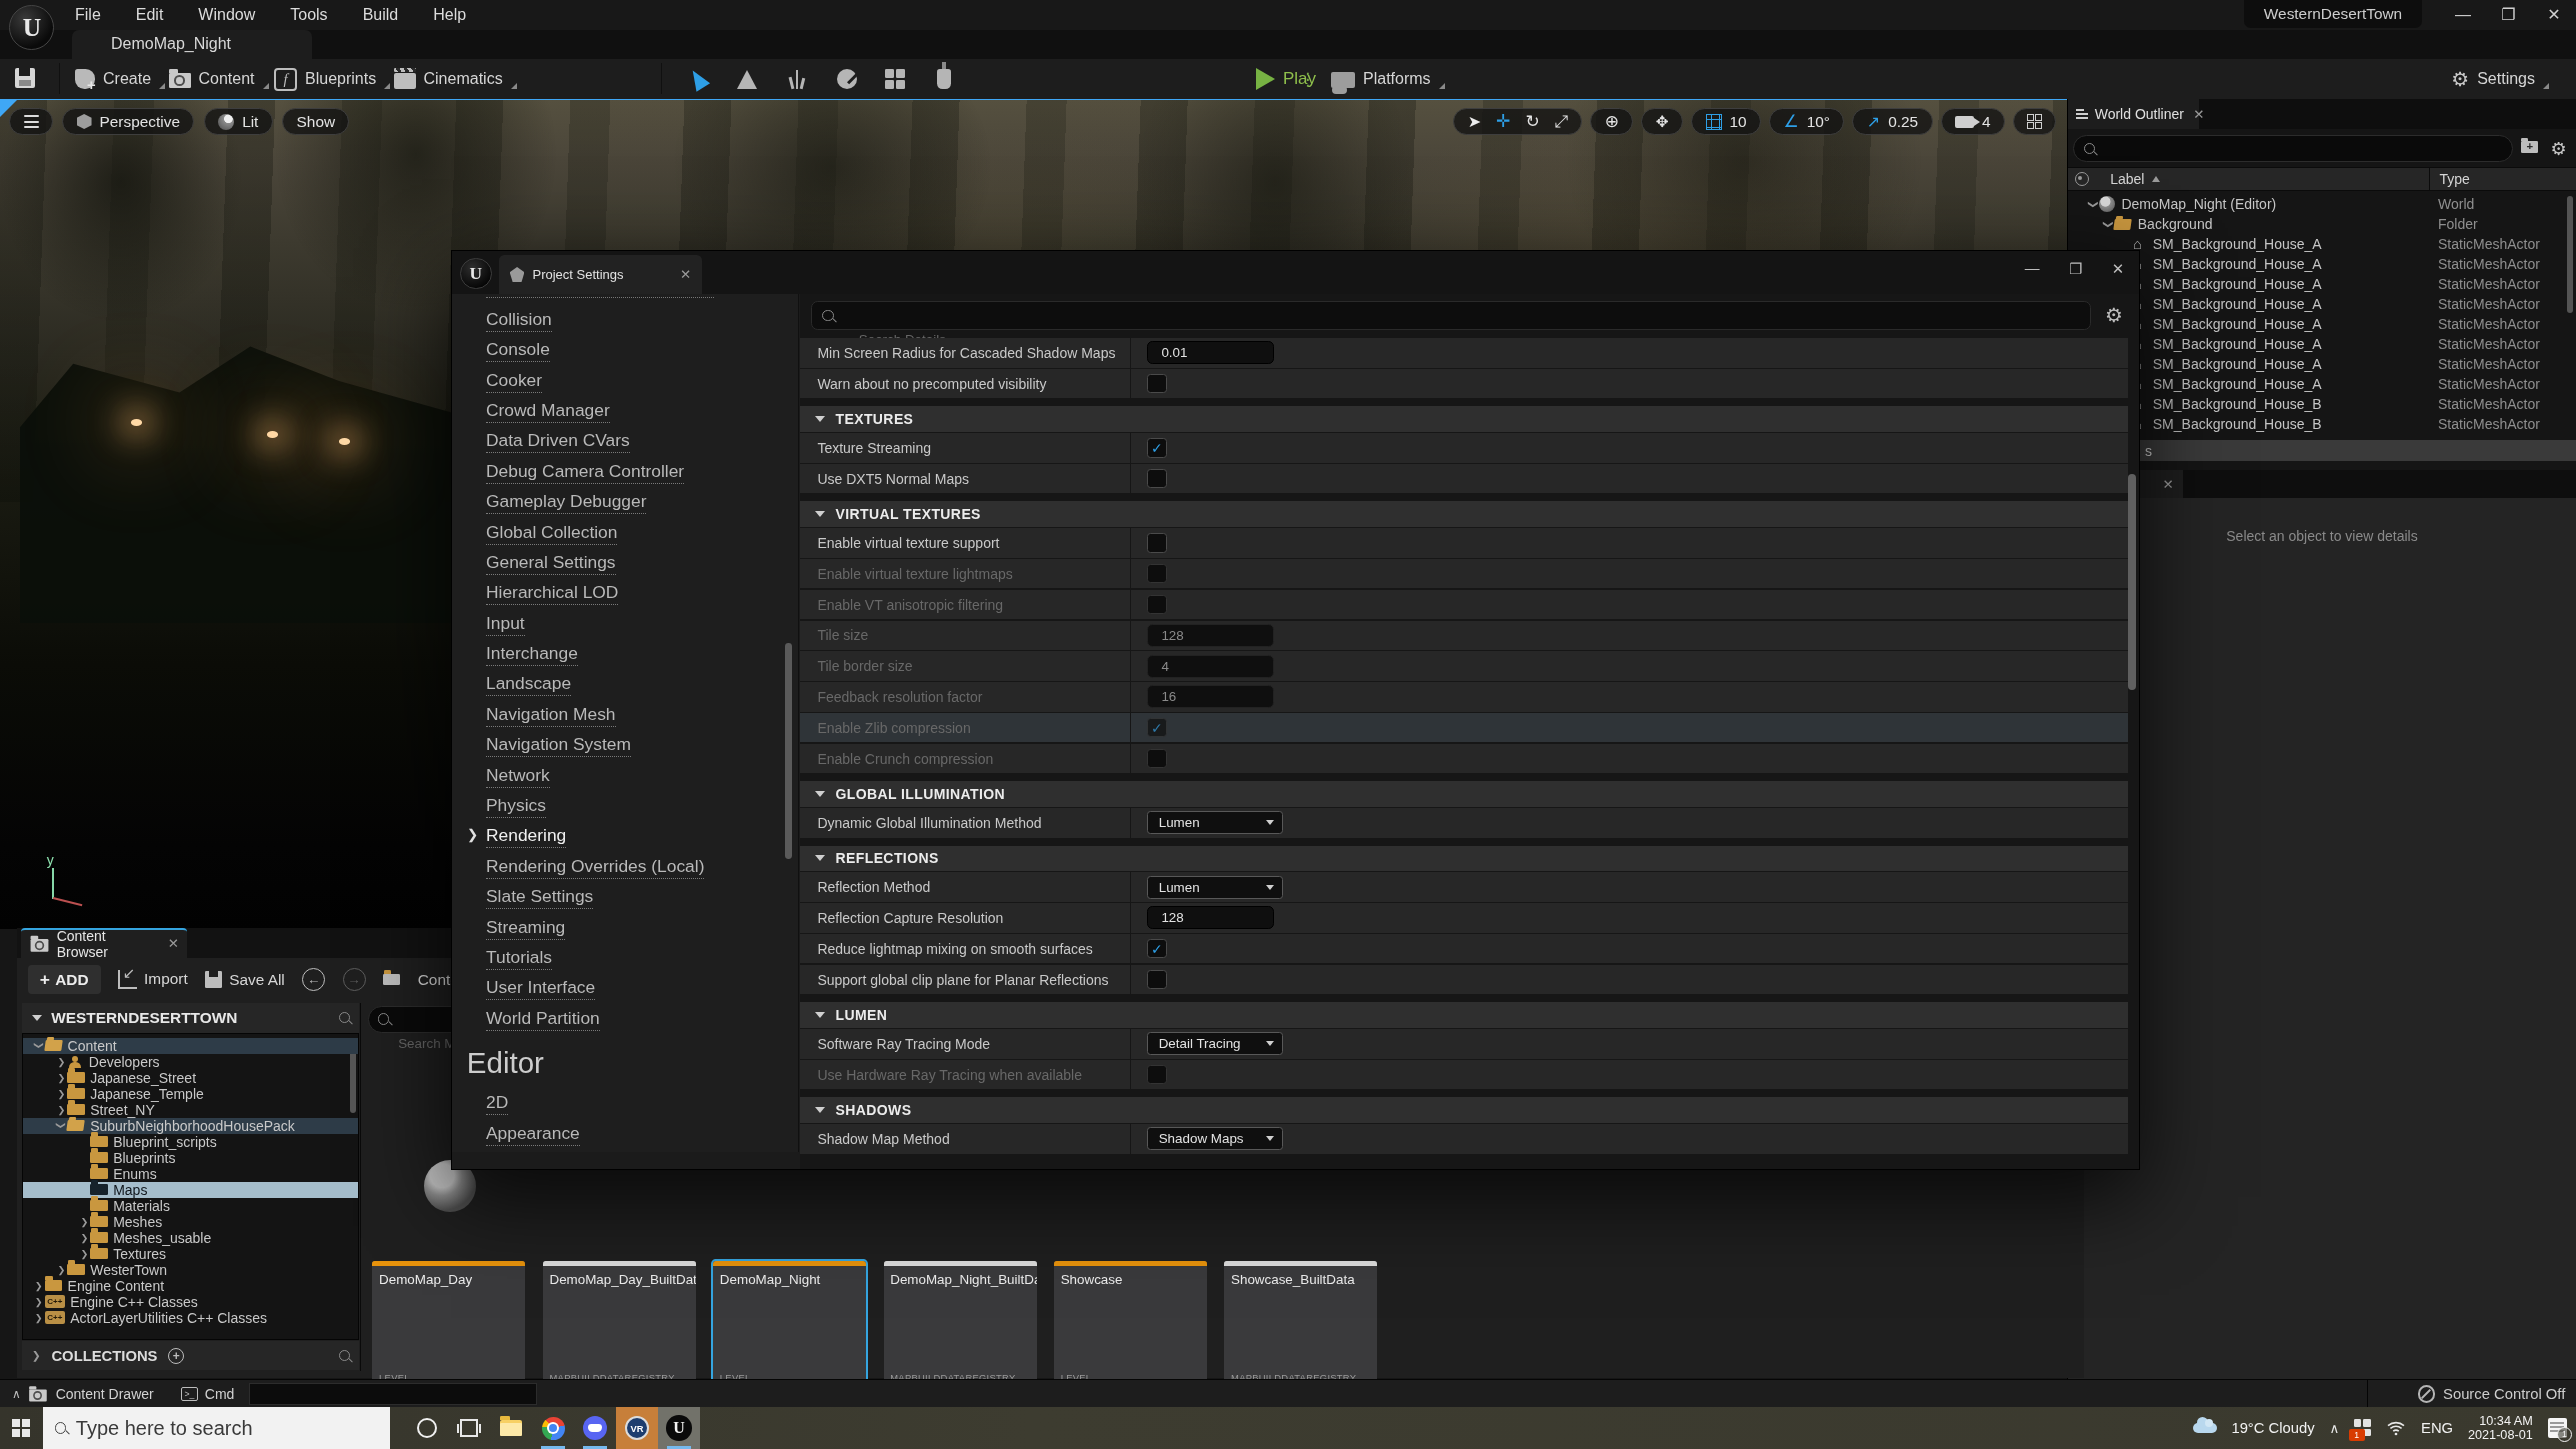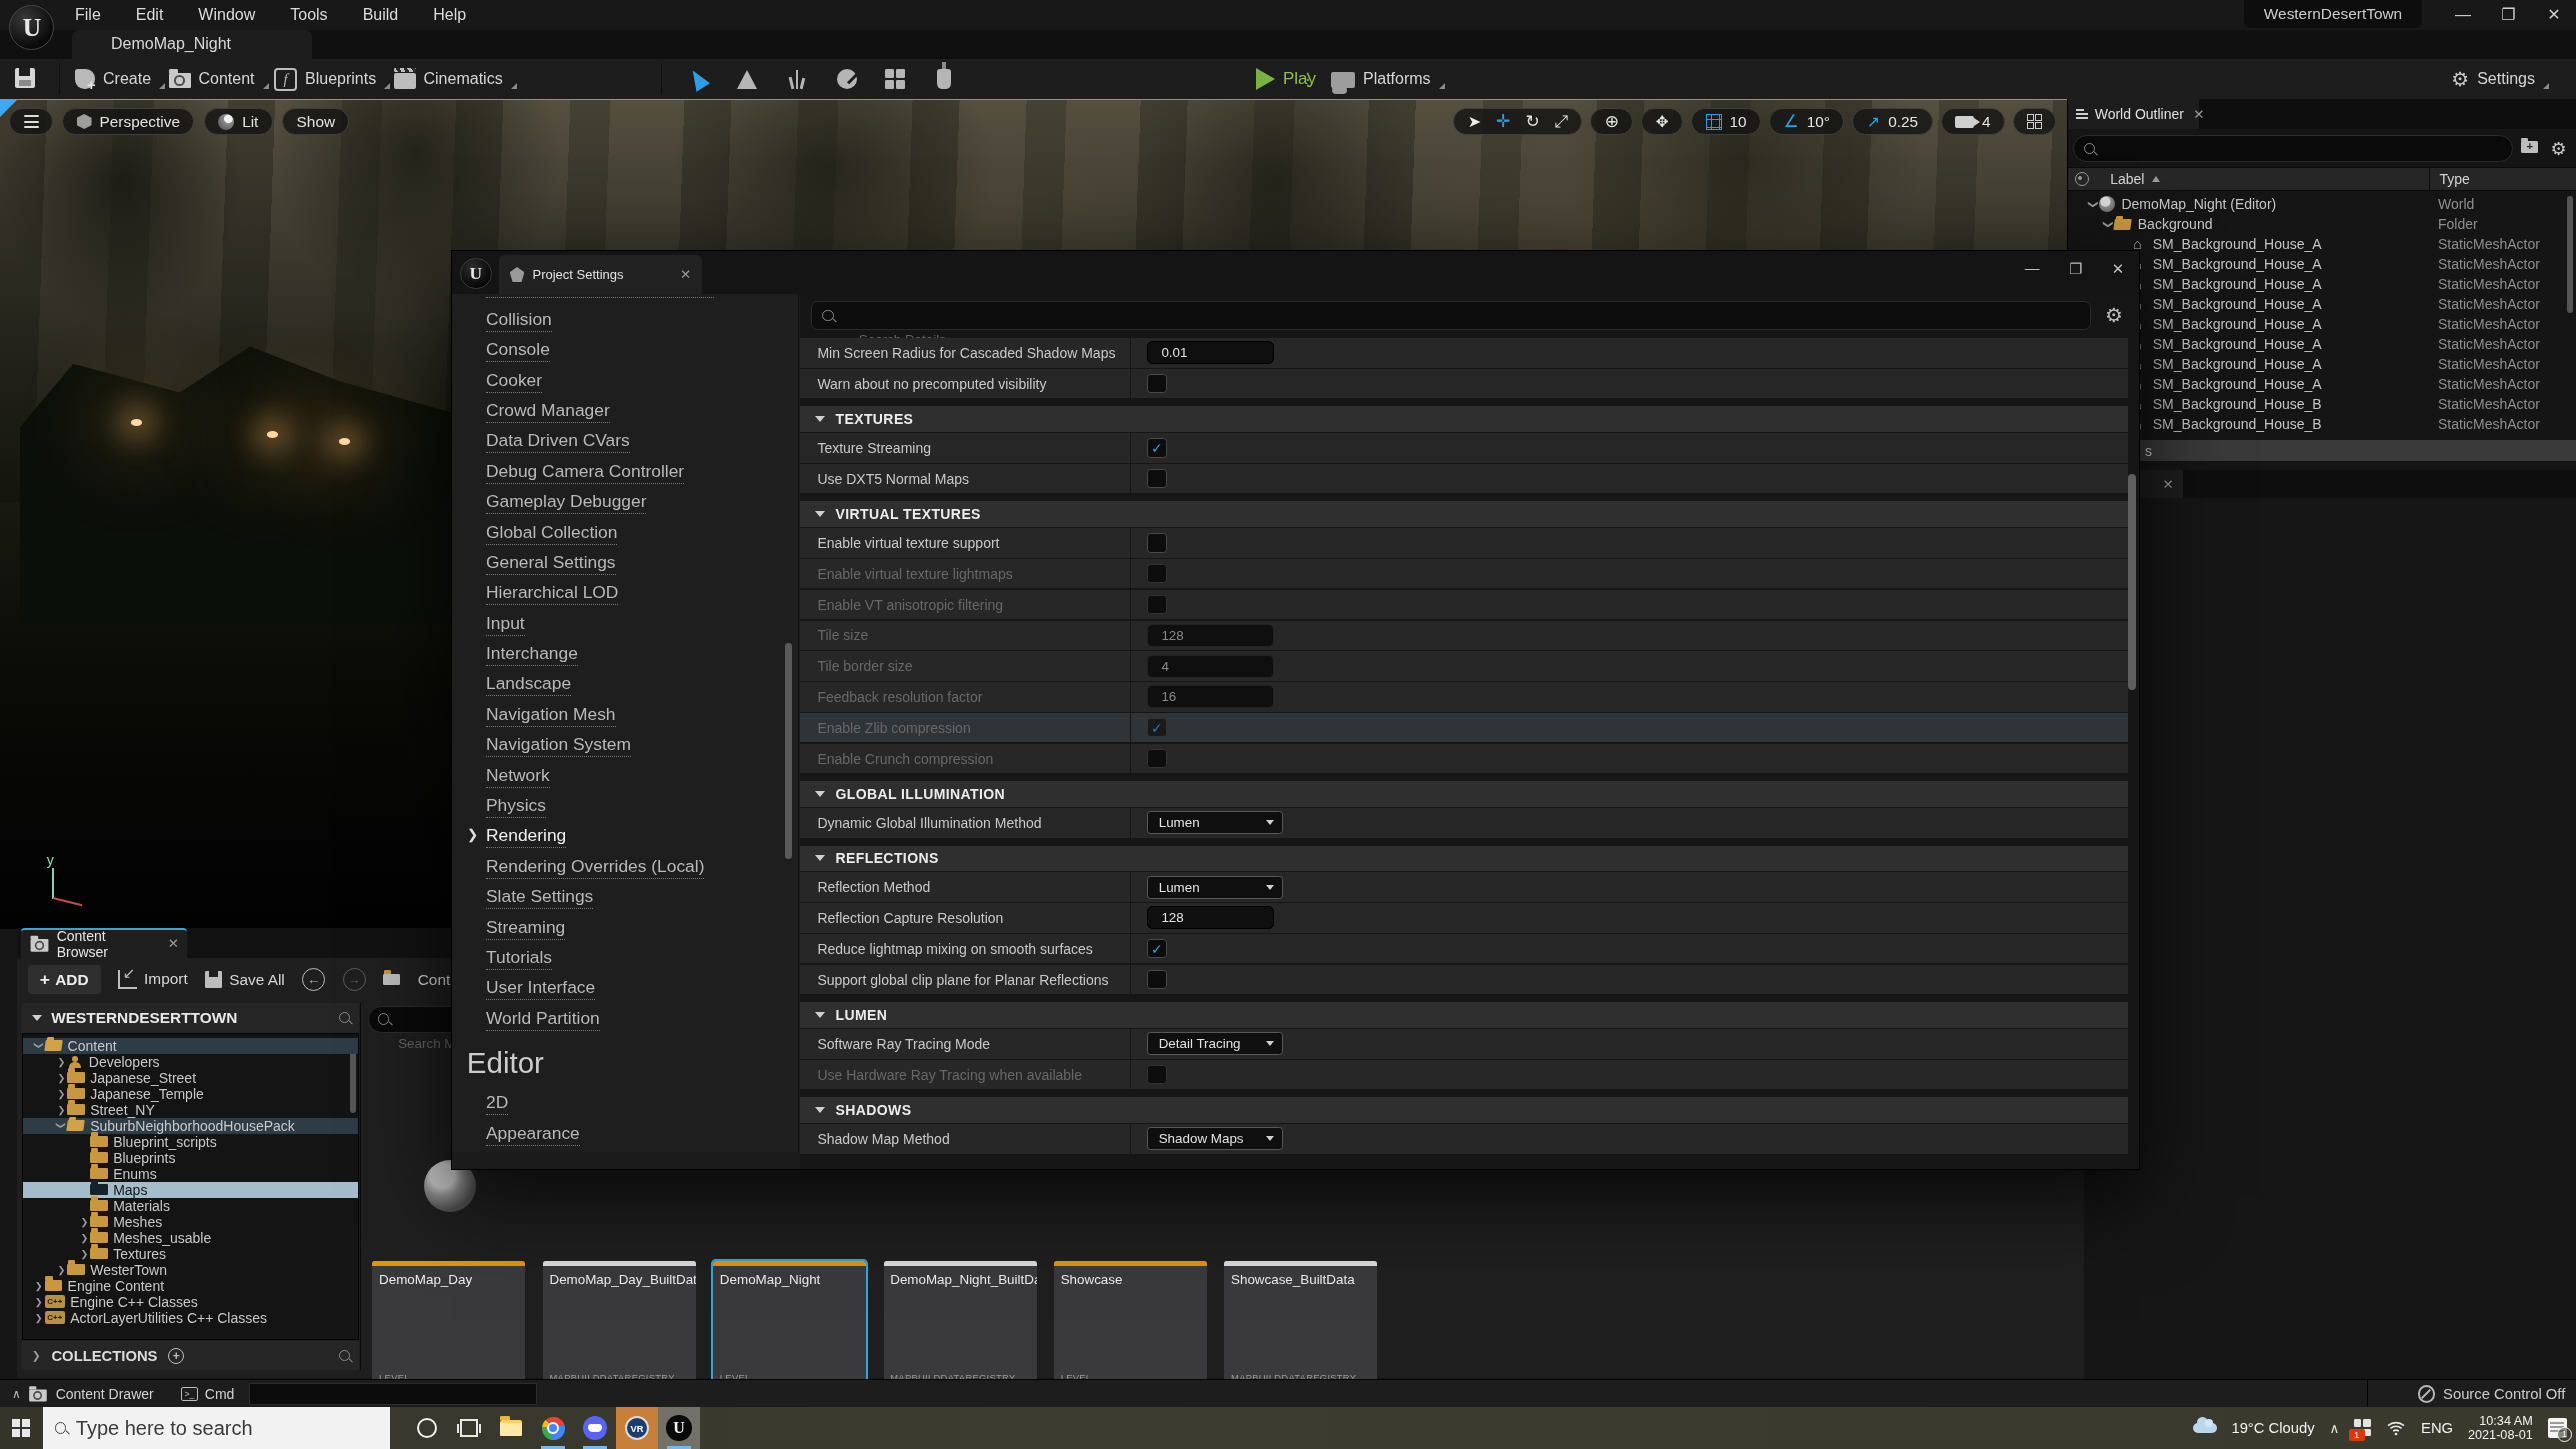--- a/index.html
+++ b/index.html
@@ -590,20 +590,23 @@
       <span style="margin-left:77px">s</span>
     </div>
     <span class="o-scroll"></span>
   </aside>
 
   <div class="d-tabbar">
     <div class="d-tab">
         <span class="x-btn">✕</span>
       </div>
   </div>
+  <div class="d-panel">
+    <div class="d-empty">Select an object to view details</div>
+  </div>
 
   <section class="cbrowser">
     <div class="cb-tabrow">
       <div class="cb-tab">
         <span class="ico-folder mag" style="transform:scale(.85)"></span>
         <span style="font-size:14px;color:#e6e6e6">Content Browser</span>
         <span class="x-btn">✕</span>
       </div>
     </div>
     <div class="cb-toolbar">

